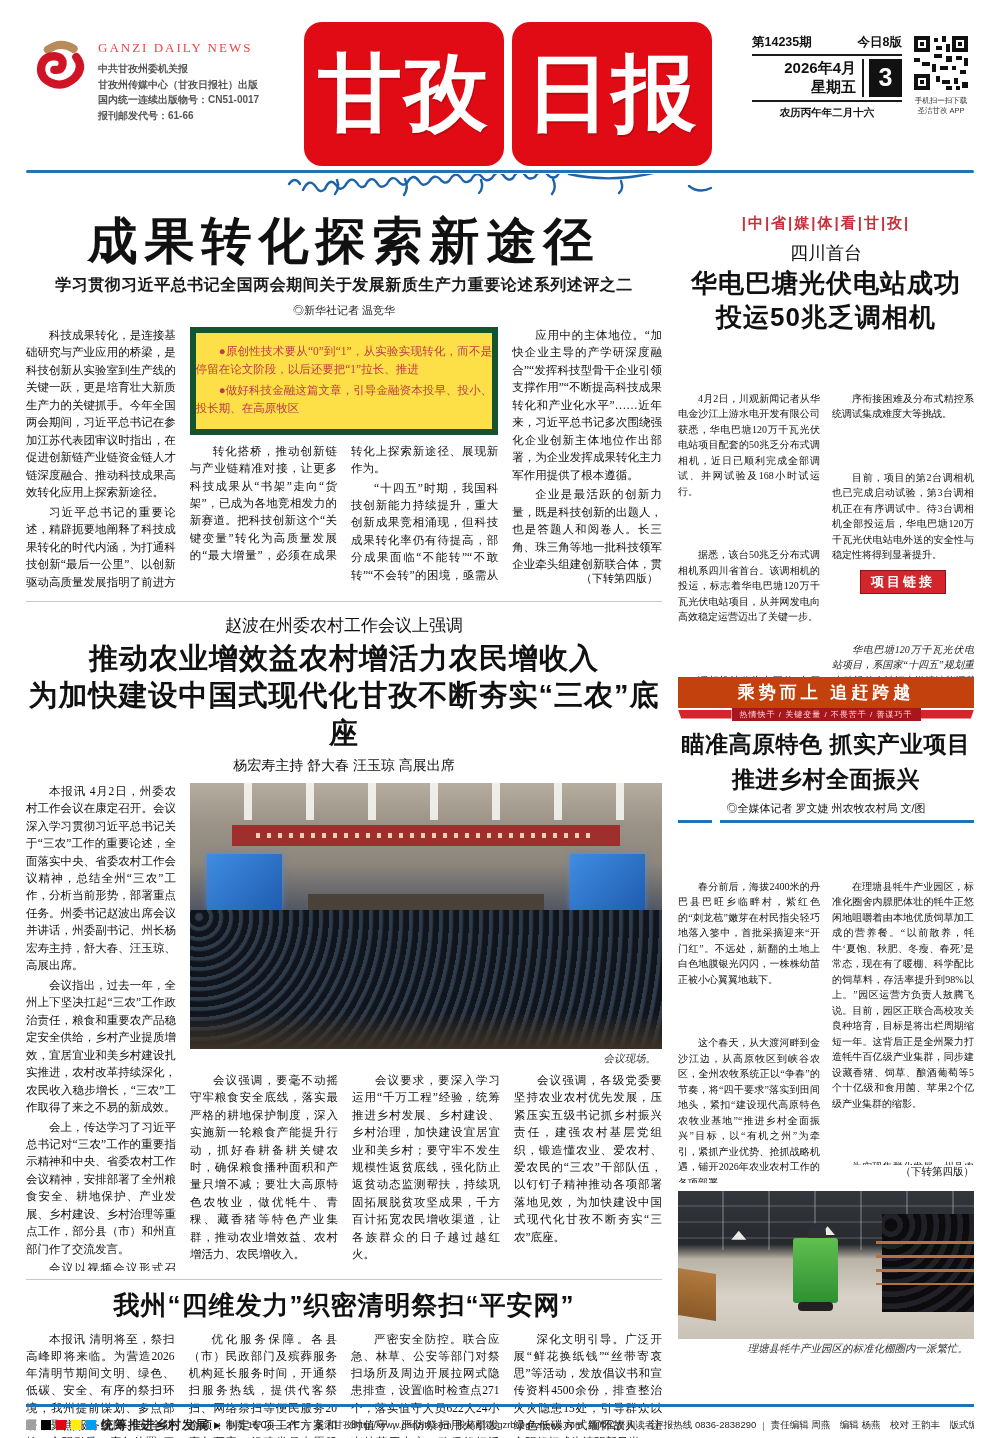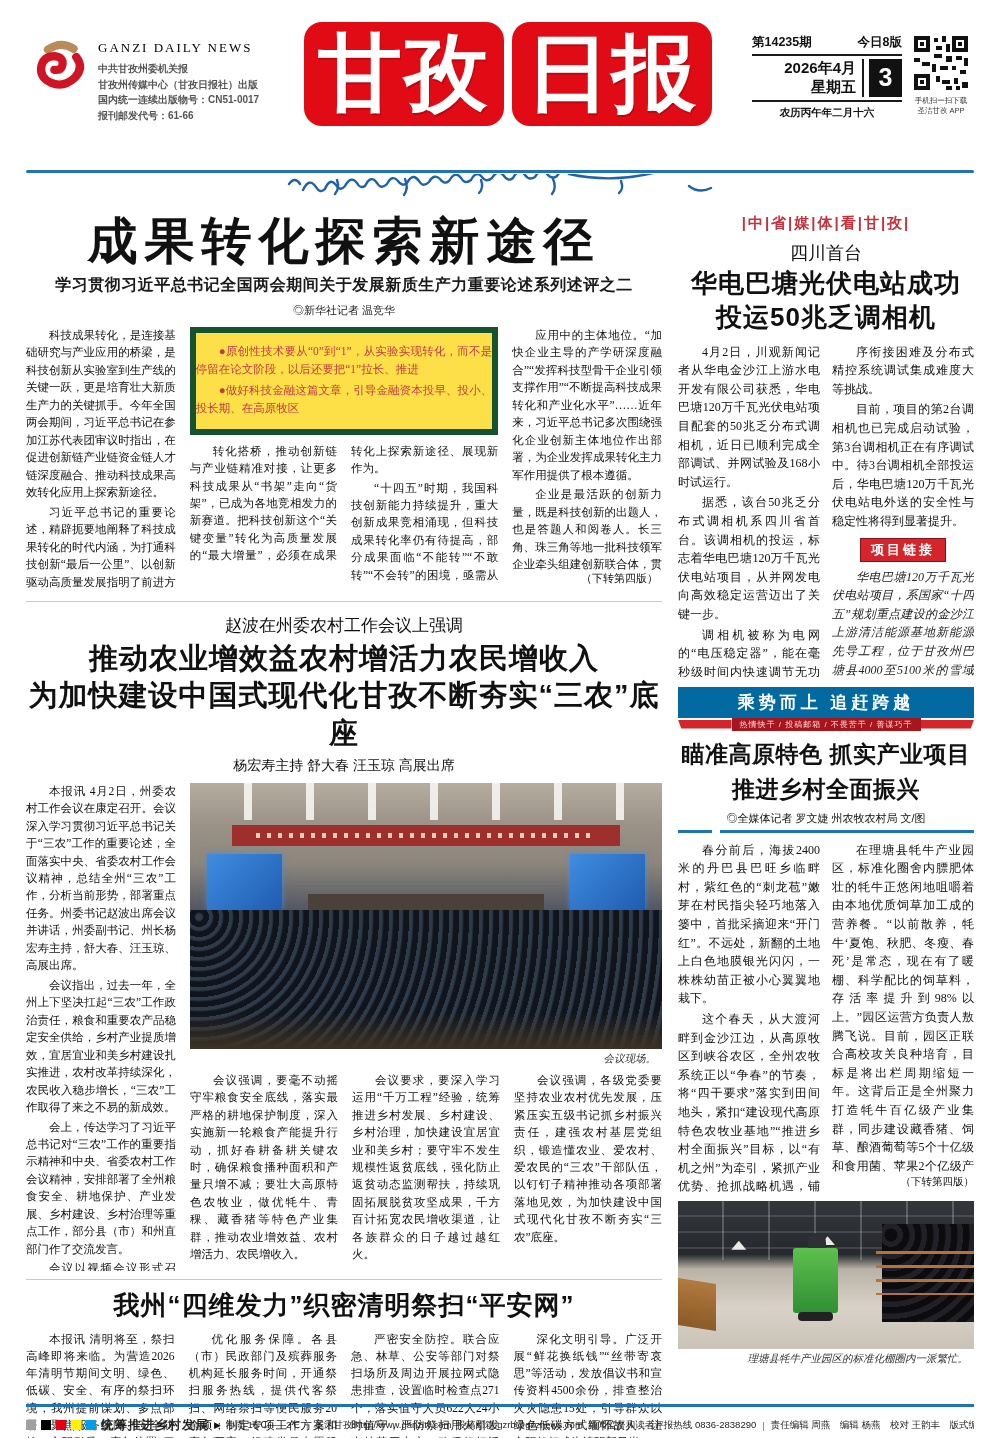--- a/index.html
+++ b/index.html
@@ -5,24 +5,24 @@
   html,body{margin:0;padding:0;background:#e8e8e8;}
   body{width:1000px;height:1438px;font-family:"Liberation Sans",sans-serif;color:#111;}
   .page{width:1000px;height:1438px;background:#fff;box-sizing:border-box;padding:20px 26px 0 26px;overflow:hidden;display:flex;flex-direction:column;}
   p{margin:0 0 2px 0;}
 
   
   .hdr{display:flex;align-items:flex-start;height:148px;}
   .hdr-left{width:238px;display:flex;gap:8px;padding-top:16px;}
   .logo{width:64px;height:64px;flex:none;}
   .hdr-info{font-size:10px;line-height:1.55;color:#444;padding-top:2px;}
-  .eng-name{font-family:"Liberation Serif",serif;color:#000000;font-size:13px;letter-spacing:2px;margin-bottom:3px;white-space:nowrap;}
+  .eng-name{font-family:"Liberation Serif",serif;color:#ef4444;font-size:13px;letter-spacing:2px;margin-bottom:3px;white-space:nowrap;}
   .hdr-info .ln{font-weight:bold;color:#555;white-space:nowrap;}
   .masthead{flex:1;display:flex;justify-content:center;gap:8px;padding-top:2px;}
-  .m-box{width:200px;height:104px;background:#e10b16;border-radius:18px;color:#fff;display:flex;align-items:center;justify-content:center;font-size:84px;font-weight:900;font-family:"DejaVu Sans",sans-serif;letter-spacing:2px;text-shadow:1px 2px 0 rgba(120,0,0,.35);}
+  .m-box{width:200px;height:144px;background:#e10b16;border-radius:18px;color:#fff;display:flex;align-items:center;justify-content:center;font-size:84px;font-weight:900;font-family:"DejaVu Sans",sans-serif;letter-spacing:2px;text-shadow:1px 2px 0 rgba(120,0,0,.35);}
   .hdr-right{width:222px;display:flex;gap:6px;padding-top:14px;}
   .hdr-dates{flex:1;min-width:0;}
   .issue-row{display:flex;justify-content:space-between;font-size:12.5px;font-weight:bold;padding-bottom:3px;border-bottom:2px solid #1a1a1a;white-space:nowrap;}
   .date-row{display:flex;align-items:stretch;border-bottom:2px solid #1a1a1a;padding:3px 0;}
   .date-texts{flex:1;text-align:right;font-weight:bold;font-size:15px;line-height:1.25;padding-right:6px;border-right:2px solid #1a1a1a;}
   .day-box{width:33px;background:#111;color:#fff;font-size:25px;font-weight:bold;display:flex;align-items:center;justify-content:center;margin-left:5px;}
   .lunar{font-size:10.5px;font-weight:bold;text-align:center;padding-top:4px;white-space:nowrap;}
   .qr-wrap{width:66px;flex:none;text-align:center;}
   .qr-cap{font-size:7.5px;color:#333;line-height:1.35;white-space:nowrap;}
 
@@ -67,26 +67,26 @@
   .q-h{font-size:26px;font-weight:900;text-align:center;letter-spacing:1px;margin-bottom:8px;}
   .q-cols{display:flex;gap:14px;font-family:"Liberation Serif",serif;}
   .q-col{flex:1;height:126px;overflow:hidden;min-width:0;}
   .q-cols p{font-size:11.5px;line-height:1.5;text-align:justify;text-indent:2em;}
 
   
   .sec-label{text-align:center;font-size:15px;font-weight:bold;color:#c4323b;letter-spacing:2px;margin:4px 0 8px;}
   .s1-kicker{text-align:center;font-size:18px;font-weight:500;margin-bottom:2px;}
   .s1-h{font-size:26px;font-weight:900;text-align:center;line-height:1.3;letter-spacing:1px;margin-bottom:8px;}
   .s1-cols,.s2-cols{display:flex;gap:12px;font-family:"Liberation Serif",serif;}
-  .s1-cols p,.s2-cols p{font-size:12px;line-height:1.55;text-align:justify;text-indent:2em;}
+  .s1-cols p,.s2-cols p{font-size:10px;line-height:1.55;text-align:justify;text-indent:2em;margin-top:48px;}
   .s1-col{flex:1;height:334px;overflow:hidden;min-width:0;}
   .prjlink{width:max-content;margin:7px auto 6px;background:#d5252c;color:#fff;font-weight:bold;font-size:13px;letter-spacing:3px;padding:2px 10px;border:1px solid #8e1118;font-family:"Liberation Sans",sans-serif;}
   .prj-text p{font-style:italic;color:#222;}
 
-  .banner{margin-top:10px;background:#0369a1;color:#fff;text-align:center;font-weight:bold;font-size:17px;letter-spacing:4px;padding:4px 0;}
+  .banner{background:#c2410c;color:#fff;text-align:center;font-weight:bold;font-size:17px;letter-spacing:4px;padding:4px 0;}
   .banner-sub{display:flex;align-items:center;margin-bottom:8px;}
   .banner-sub::before,.banner-sub::after{content:"";flex:1;height:9px;background:#d5252c;}
   .banner-sub::before{clip-path:polygon(0 0,100% 0,100% 100%,6% 100%);}
   .banner-sub::after{clip-path:polygon(0 0,100% 0,94% 100%,0 100%);}
   .slogans{background:#a8161d;color:#ffd9d9;font-size:8px;letter-spacing:1px;padding:1px 8px;white-space:nowrap;font-family:"Liberation Sans",sans-serif;}
 
   .s2-h{font-size:23px;font-weight:900;text-align:center;line-height:1.35;letter-spacing:.5px;margin-top:4px;}
   .s2-byline{font-size:11px;text-align:center;margin:6px 0 4px;}
   .bluedash{display:flex;align-items:center;gap:8px;margin:2px 0 8px;}
   .bluedash .d1{width:34px;height:3px;background:#2273b5;}
@@ -340,21 +340,21 @@
             <div class="prj-text">
                 <p>华电巴塘120万千瓦光伏电站项目，系国家“十四五”规划重点建设的金沙江上游清洁能源基地新能源先导工程，位于甘孜州巴塘县4000至5100米的雪域高原，217万块光伏组件铺展成了2.5万亩的“蓝色海洋”。</p>
               </div>
 
           </div>
         </div>
       </div>
 
       <div class="banner">乘势而上 追赶跨越</div>
       <div class="banner-sub">
-        <span class="slogans">热情快干 / 投稿邮箱 / 不畏苦干 / 善谋巧干</span>
+        <span class="slogans">热情快干 / 关键变量 / 不畏苦干 / 善谋巧干</span>
       </div>
 
       <div>
         <div class="s2-h">瞄准高原特色 抓实产业项目</div>
         <div class="s2-h">推进乡村全面振兴</div>
         <div class="s2-byline">◎全媒体记者 罗文婕 州农牧农村局 文/图</div>
         <div class="bluedash">
             <span class="d1"></span>
             <span class="d2"></span>
           </div>

